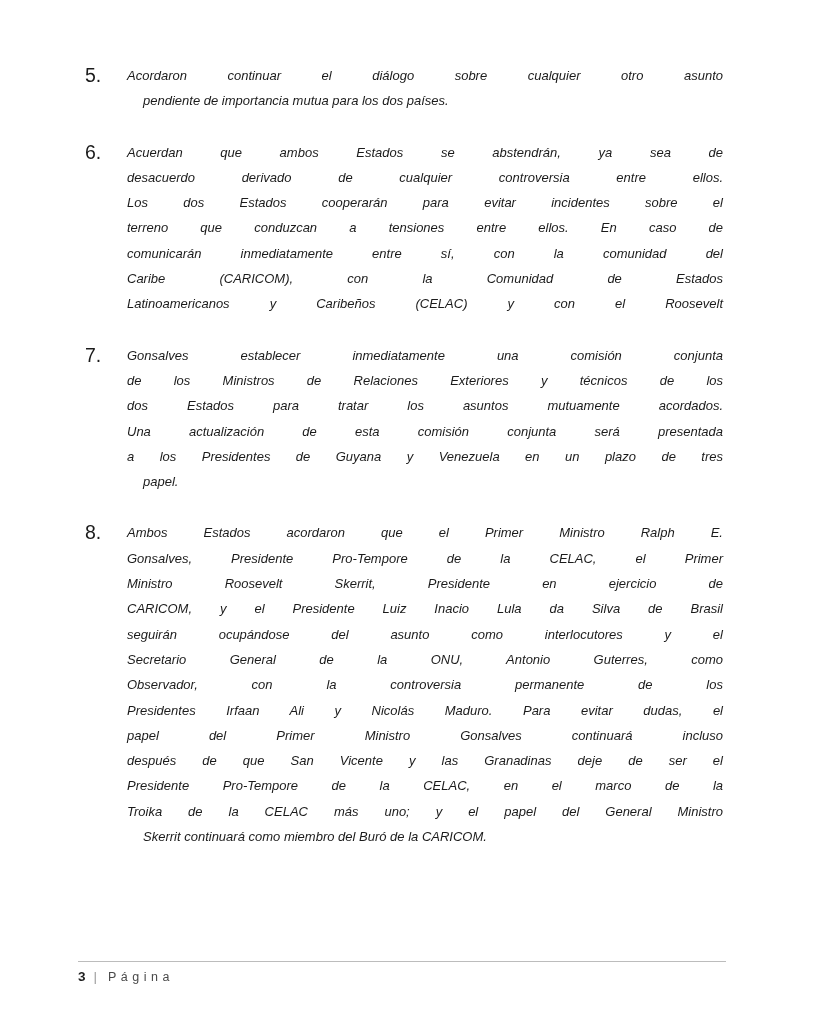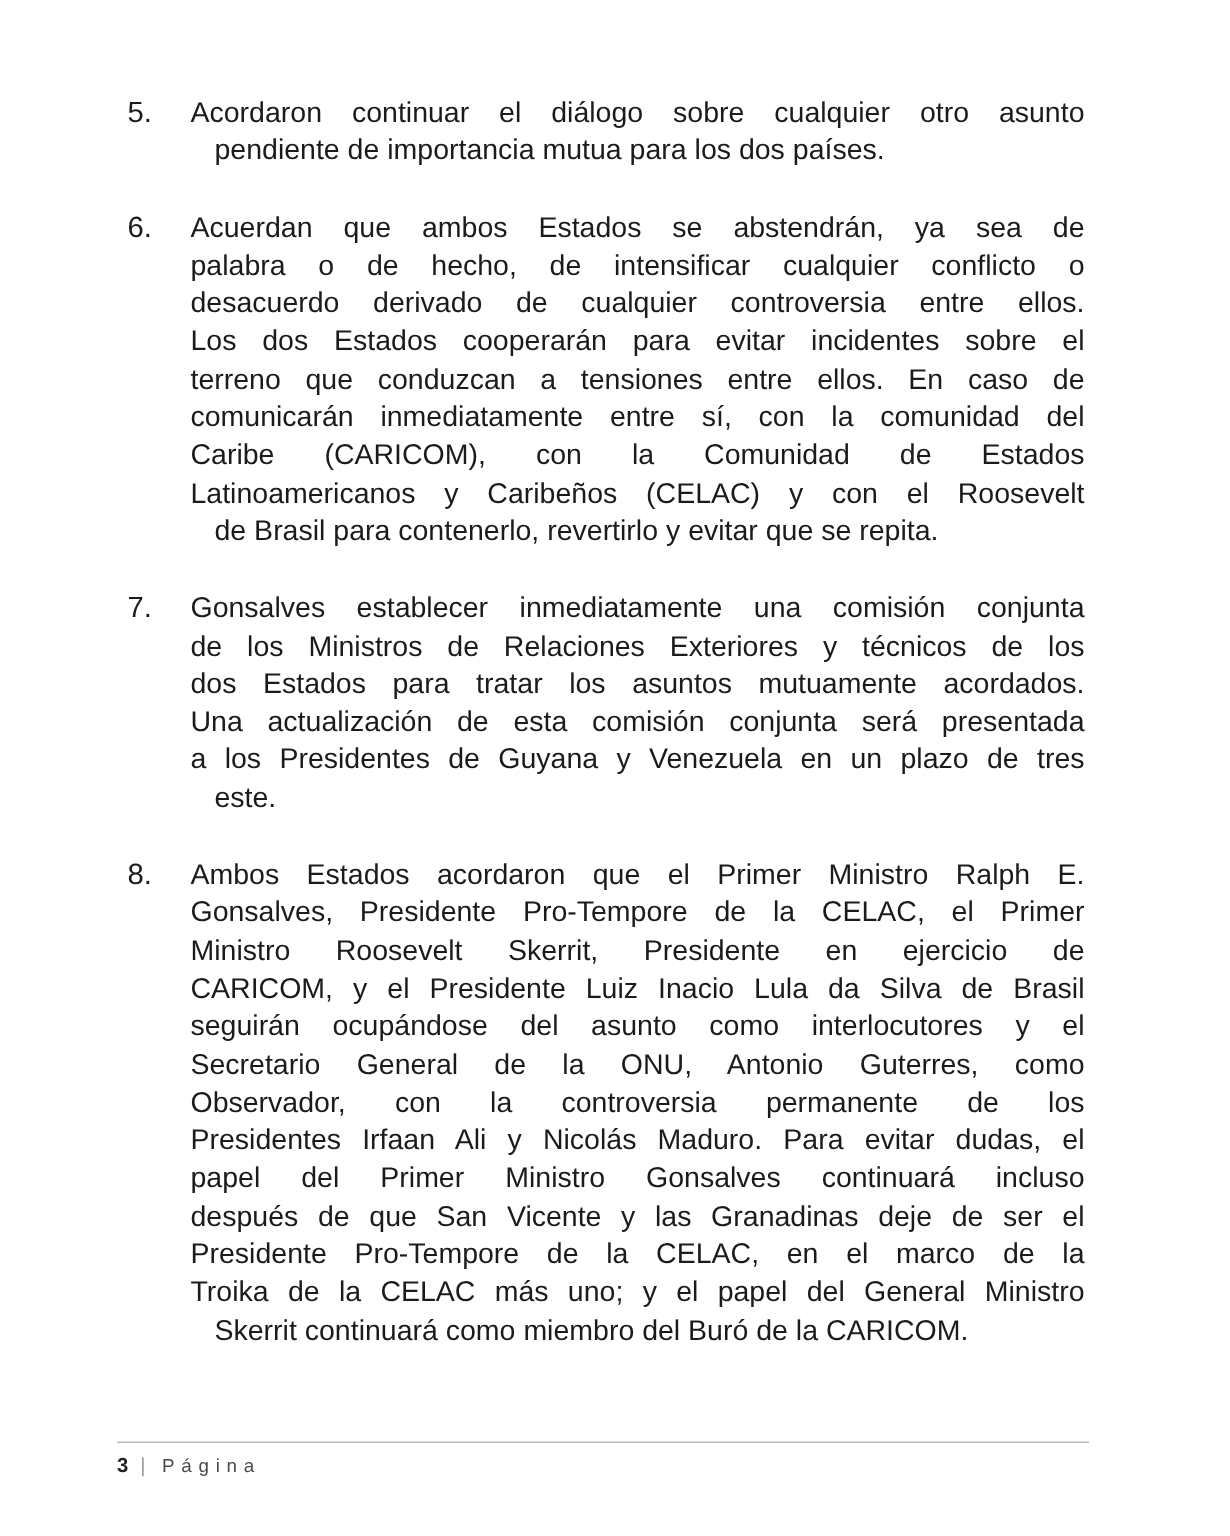--- a/index.html
+++ b/index.html
@@ -29,25 +29,26 @@
     flex: 0 0 42px;
     width: 42px;
     font-size: 19.5px;
     line-height: 25.3px;
   }
   .lines {
     flex: 1 1 auto;
     min-width: 0;
   }
   .line {
-    font-size: 19px;
+    font-size: 13px;
     line-height: 25.3px;
     text-align: justify;
     text-align-last: justify;
     white-space: normal;
+    font-style: italic;
   }
   .line.last {
     text-align-last: left;
     margin-left: 16px;
   }
   .footer {
     position: absolute;
     left: 78px;
     top: 961px;
     width: 648px;
@@ -87,40 +88,38 @@
     <div class="lines">
           <div class="line">Acordaron continuar el diálogo sobre cualquier otro asunto</div>
           <div class="line last">pendiente de importancia mutua para los dos países.</div>
         </div>
   </div>
 
   <div class="item">
     <div class="num">6.</div>
     <div class="lines">
           <div class="line">Acuerdan que ambos Estados se abstendrán, ya sea de</div>
-          <div class="line">palabra o de hecho, de intensificar cualquier conflicto o</div>
           <div class="line">desacuerdo derivado de cualquier controversia entre ellos.</div>
           <div class="line">Los dos Estados cooperarán para evitar incidentes sobre el</div>
           <div class="line">terreno que conduzcan a tensiones entre ellos. En caso de</div>
           <div class="line">comunicarán inmediatamente entre sí, con la comunidad del</div>
           <div class="line">Caribe (CARICOM), con la Comunidad de Estados</div>
           <div class="line">Latinoamericanos y Caribeños (CELAC) y con el Roosevelt</div>
-          <div class="line last">de Brasil para contenerlo, revertirlo y evitar que se repita.</div>
         </div>
   </div>
 
   <div class="item">
     <div class="num">7.</div>
     <div class="lines">
           <div class="line">Gonsalves establecer inmediatamente una comisión conjunta</div>
           <div class="line">de los Ministros de Relaciones Exteriores y técnicos de los</div>
           <div class="line">dos Estados para tratar los asuntos mutuamente acordados.</div>
           <div class="line">Una actualización de esta comisión conjunta será presentada</div>
           <div class="line">a los Presidentes de Guyana y Venezuela en un plazo de tres</div>
-          <div class="line last">este.</div>
+          <div class="line last">papel.</div>
         </div>
   </div>
 
   <div class="item">
     <div class="num">8.</div>
     <div class="lines">
           <div class="line">Ambos Estados acordaron que el Primer Ministro Ralph E.</div>
           <div class="line">Gonsalves, Presidente Pro-Tempore de la CELAC, el Primer</div>
           <div class="line">Ministro Roosevelt Skerrit, Presidente en ejercicio de</div>
           <div class="line">CARICOM, y el Presidente Luiz Inacio Lula da Silva de Brasil</div>

